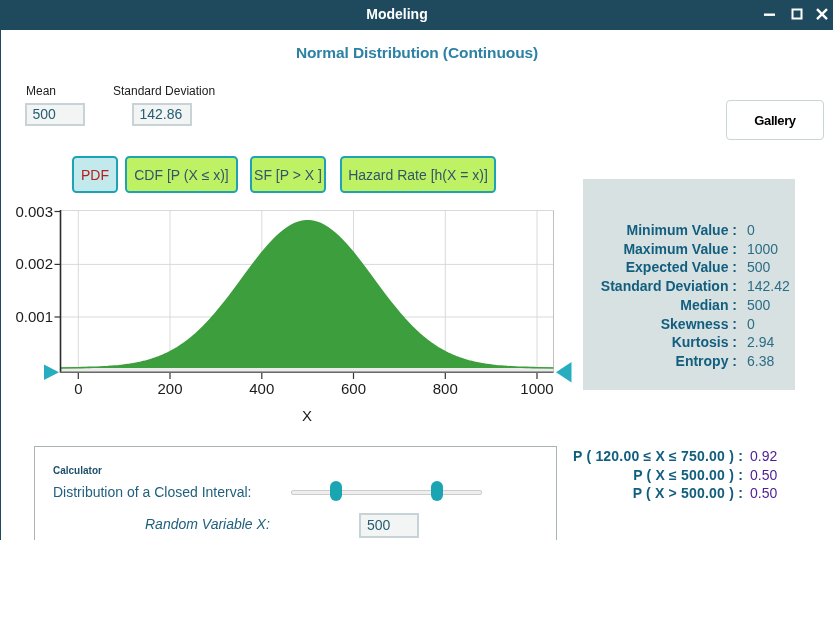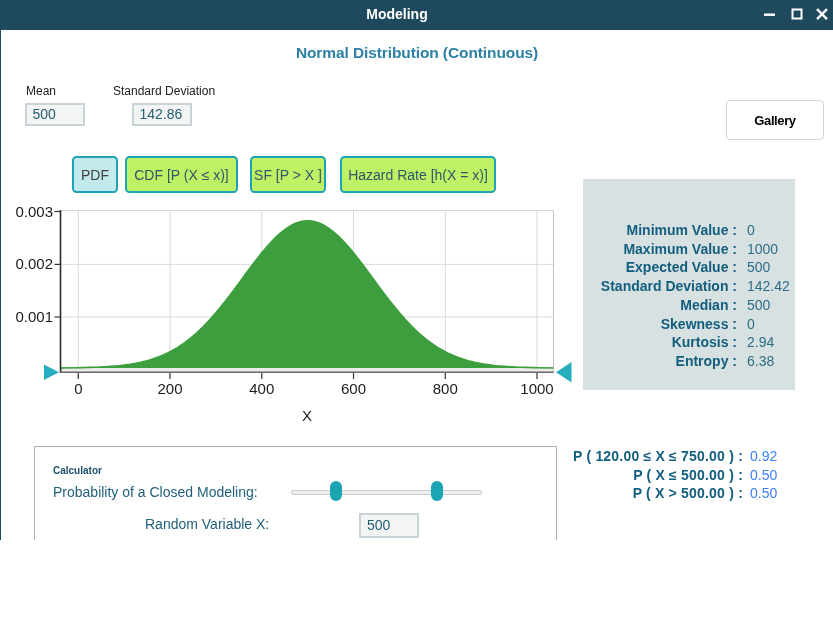--- a/index.html
+++ b/index.html
@@ -18,27 +18,27 @@
 .tabbtn { border:2px solid #1da3b4; border-radius:4.5px; background:#bef264; color:#30566b; font-size:14px; display:flex; align-items:center; justify-content:center; }
 #gallery { left:725px; top:100px; width:98px; height:40px; border:1.5px solid #c9d5d8; border-radius:4px; color:#000000; font-size:13px; font-weight:700; letter-spacing:-0.4px; display:flex; align-items:center; justify-content:center; background:#fff; }
 #stats { left:582px; top:179px; width:212px; height:211px; background:#d8e1e2; }
 .statrow { position:absolute; width:100%; height:18.7px; font-size:14px; }
 .statrow b { position:absolute; right:58px; color:#115e7e; }
 .statrow span { position:absolute; left:164px; color:#2c6d86; }
 #calc { left:33px; top:446px; width:523px; height:98px; background:#fff; border:1px solid #aab4b6; }
 #calcshadow { left:51px; top:545px; width:481px; height:8px; background:#c2c8c8; filter:blur(3px); }
 #calctitle { left:52px; top:465px; font-size:10px; font-weight:bold; color:#1d506b; }
 #calclbl1 { left:52px; top:484px; font-size:14px; color:#20607c; }
-#calclbl2 { left:144px; top:516px; font-size:14px; color:#20607c; }
+#calclbl2 { left:144px; top:516px; font-size:14px; color:#20607c;font-style:italic; }
 #slidertrack { left:290px; top:490px; width:191px; height:5px; background:#eee; border:1px solid #ccc; border-radius:2px; }
 .thumb { top:481px; width:11.5px; height:20px; background:#1ba4b2; border-radius:6px; }
 #rvinp { left:358px; top:513px; width:60px; height:24.5px; }
 .pline { position:absolute; left:0; width:833px; font-size:14px; height:18.5px; }
 .pline b { position:absolute; right:91px; color:#115e7e; white-space:nowrap; letter-spacing:0.2px; }
-.pline span { position:absolute; left:749px; color:#3b82f6; }
+.pline span { position:absolute; left:749px; color:#4c1d95; }
 #botbar { left:0; top:576px; width:833px; height:68px; background:#d9e2e1; }
 #okbtn { left:594px; top:589px; width:101px; height:43px; border-radius:4px; background:linear-gradient(#22a5ba, #11768d); color:#fff; font-size:15px; font-weight:bold; display:flex; align-items:center; justify-content:center; }
 #cancelbtn { left:716px; top:589px; width:96px; height:43px; border-radius:4px; background:#fff; border:1.3px solid #b5c0c3; color:#1d3d55; font-size:14px; font-weight:bold; letter-spacing:-0.4px; display:flex; align-items:center; justify-content:center; }
 </style>
 </head>
 <body>
 <div id="win">
   <div class="abs" id="titlebar"></div>
   <div class="abs" id="title">Modeling</div>
   <svg class="abs" style="left:758px; top:0;" width="75" height="30" viewBox="0 0 75 30">
@@ -47,21 +47,21 @@
     <path d="M58,9.2 L68,19.2 M68,9.2 L58,19.2" stroke="#fff" stroke-width="2.4"></path>
   </svg>
   <div class="abs" id="heading">Normal Distribution (Continuous)</div>
 
   <div class="abs lbl" style="left:25px; top:84px;">Mean</div>
   <div class="abs lbl" style="left:112px; top:84px;">Standard Deviation</div>
   <div class="abs inp" style="left:23.5px; top:102.5px; width:60.5px; height:23px;">500</div>
   <div class="abs inp" style="left:130.5px; top:102.5px; width:60px; height:23px;">142.86</div>
   <div class="abs" id="gallery">Gallery</div>
 
-  <div class="abs tabbtn" style="left:71px; top:156px; width:46px; height:37px; background:#c2e9eb; color:#404040;text-align:center;">PDF</div>
+  <div class="abs tabbtn" style="left:71px; top:156px; width:46px; height:37px; background:#c2e9eb; color:#b91c1c;text-align:center;">PDF</div>
   <div class="abs tabbtn" style="left:124px; top:156px; width:113px; height:37px;">CDF [P (X ≤ x)]</div>
   <div class="abs tabbtn" style="left:249px; top:156px; width:76px; height:37px;">SF [P &gt; X ]</div>
   <div class="abs tabbtn" style="left:339px; top:156px; width:156px; height:37px;">Hazard Rate [h(X = x)]</div>
 
   <svg class="abs" style="left:0; top:195px;" width="590" height="235" viewBox="0 0 590 235">
 
     <g stroke="#d9d9d9" stroke-width="1">
       <line x1="59.5" y1="15.5" x2="552.5" y2="15.5"></line>
       <line x1="59.5" y1="69.4" x2="552.5" y2="69.4"></line>
       <line x1="59.5" y1="122" x2="552.5" y2="122"></line>
@@ -144,21 +144,21 @@
       </div>
     <div class="statrow" style="top:173.9px;">
         <b>Entropy :</b>
         <span>6.38</span>
       </div>
   </div>
 
   <div class="abs" id="calcshadow"></div>
   <div class="abs" id="calc"></div>
   <div class="abs" id="calctitle">Calculator</div>
-  <div class="abs" id="calclbl1">Probability of a Closed Modeling:</div>
+  <div class="abs" id="calclbl1">Distribution of a Closed Interval:</div>
   <div class="abs" id="slidertrack"></div>
   <div class="abs thumb" style="left:329px;"></div>
   <div class="abs thumb" style="left:430px;"></div>
   <div class="abs" id="calclbl2">Random Variable X:</div>
   <div class="abs inp" id="rvinp">500</div>
 
   <div class="pline" style="top:448px;">
       <b>P ( 120.00 ≤ X ≤ 750.00 ) :</b>
       <span>0.92</span>
     </div>

